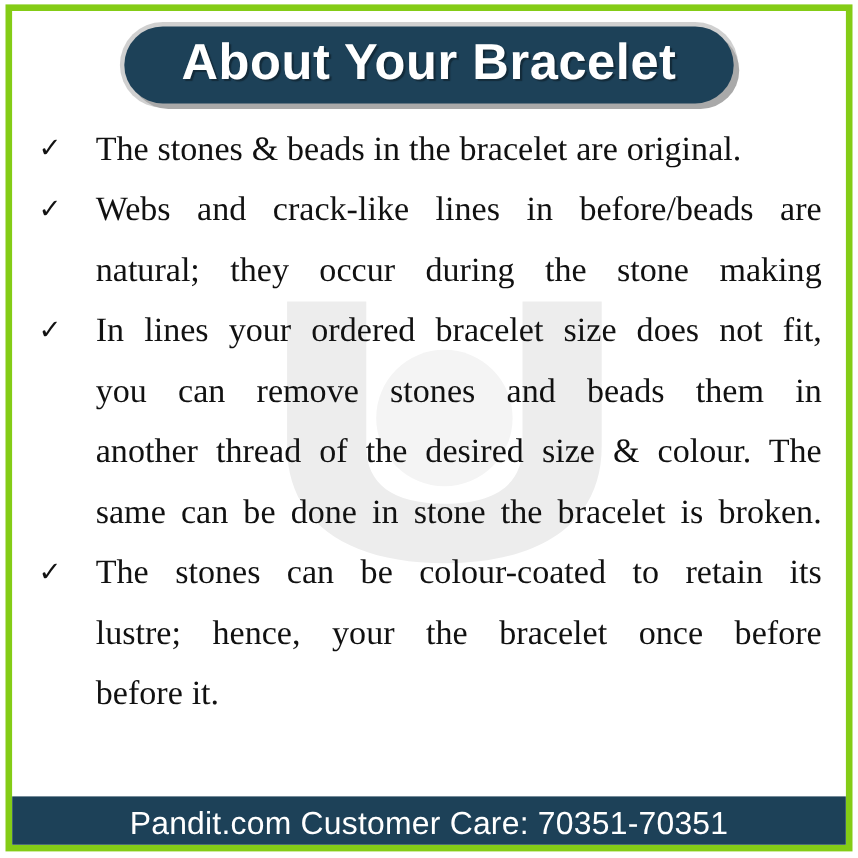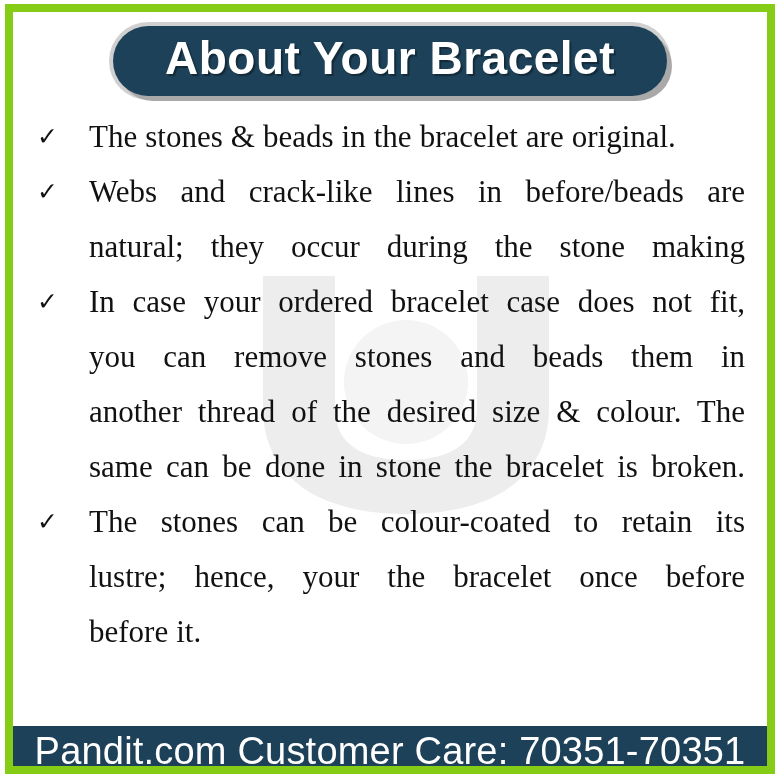--- a/index.html
+++ b/index.html
@@ -15,21 +15,21 @@
     overflow: hidden;
     font-family: "Liberation Serif", "DejaVu Serif", serif;
   }
   
   #frame {
     position: absolute;
     left: 5px;
     top: 4px;
     width: 770px;
     height: 770px;
-    border: 8px solid #84cc16;
+    border: 6px solid #84cc16;
     box-sizing: border-box;
     background: #ffffff;
     overflow: hidden;
   }
 
   
   #watermark {
     position: absolute;
     left: 0;
     top: 0;
@@ -116,21 +116,21 @@
     left: 0;
     right: 0;
     top: 714px;
     height: 50px;
     background: #1d4158;
     color: #ffffff;
     display: flex;
     align-items: center;
     justify-content: center;
     font-family: "Liberation Sans", "DejaVu Sans", sans-serif;
-    font-size: 38px;
+    font-size: 29px;
     font-weight: normal;
     letter-spacing: 0.2px;
     z-index: 4;
     box-shadow: 0 -1px 0 0 rgba(255,255,255,0.35) inset;
   }
 </style>
 </head>
 <body>
 
 <div id="page">
@@ -156,21 +156,21 @@
       </div>
 
       <div class="bullet">
         <span class="check">✓</span>
         <span class="btext j-all">Webs and crack-like lines in before/beads are</span>
         <span class="btext j-all">natural; they occur during the stone making</span>
       </div>
 
       <div class="bullet">
         <span class="check">✓</span>
-        <span class="btext j-all">In case your ordered bracelet case does not fit,</span>
+        <span class="btext j-all">In lines your ordered bracelet size does not fit,</span>
         <span class="btext j-all">you can remove stones and beads them in</span>
         <span class="btext j-all">another thread of the desired size &amp; colour. The</span>
         <span class="btext j-all">same can be done in stone the bracelet is broken.</span>
       </div>
 
       <div class="bullet">
         <span class="check">✓</span>
         <span class="btext j-all">The stones can be colour-coated to retain its</span>
         <span class="btext j-all">lustre; hence, your the bracelet once before</span>
         <span class="btext">before it.</span>

